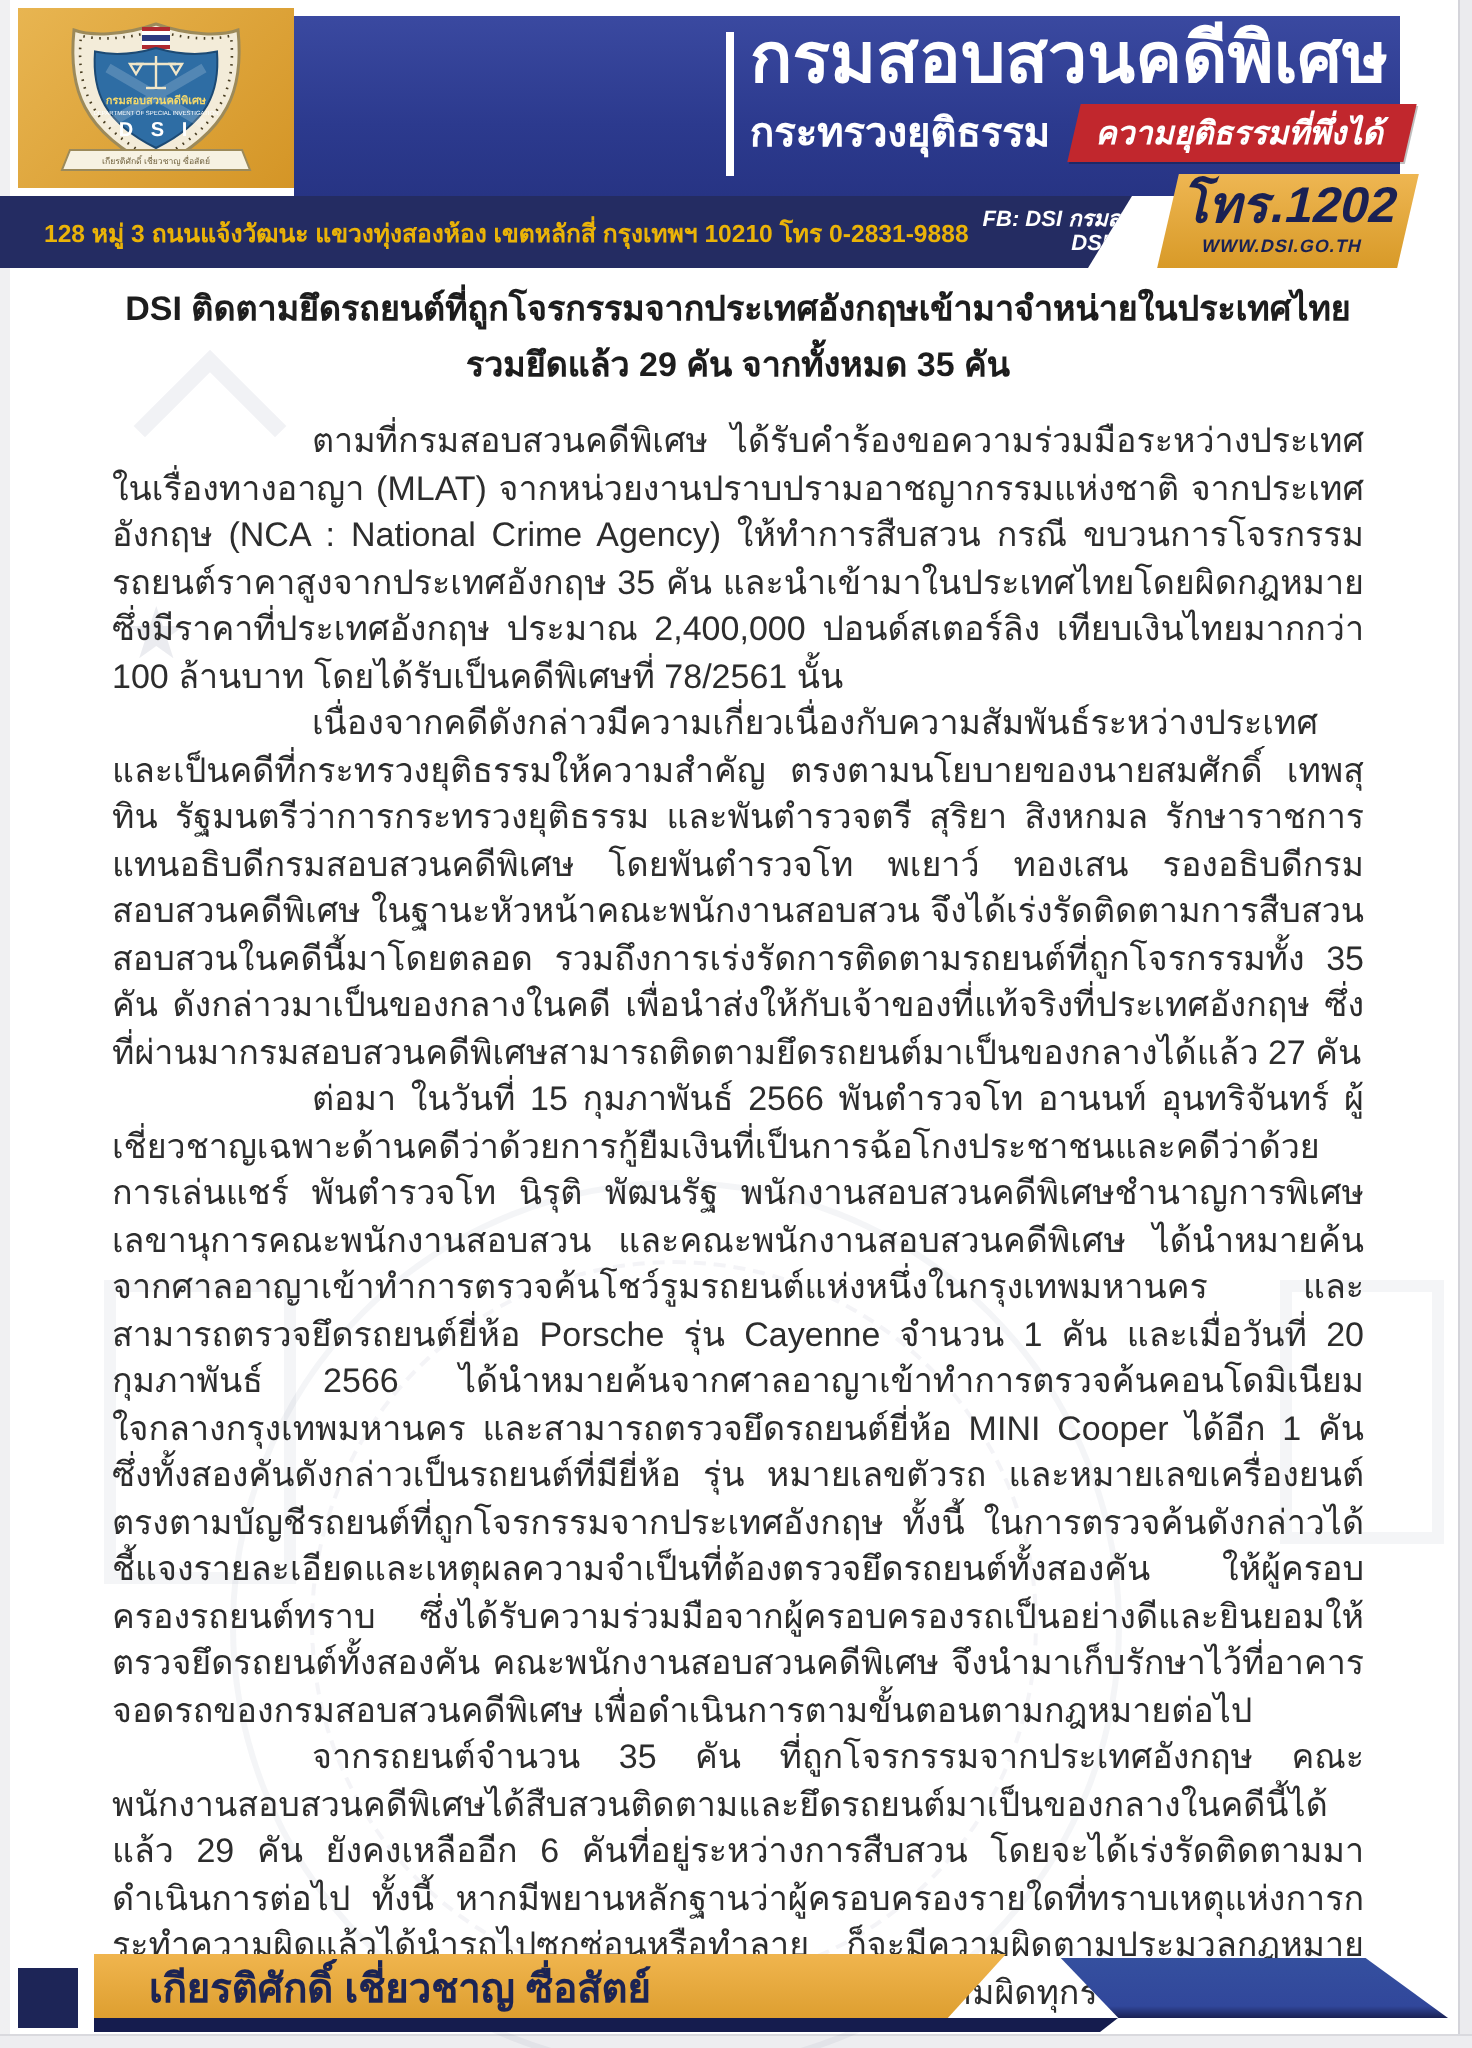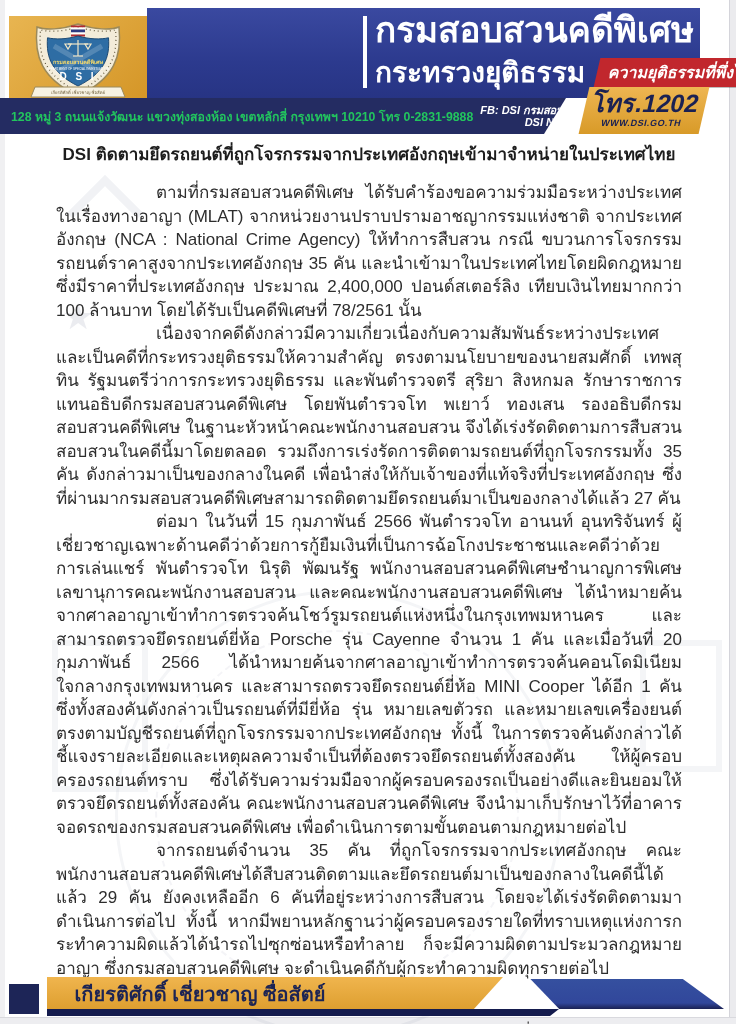--- a/index.html
+++ b/index.html
@@ -8,48 +8,48 @@
     background:#ffffff;
     font-family:"Liberation Sans","DejaVu Sans",sans-serif;
   }
   
   .edge-left{position:absolute;left:0;top:0;width:5px;height:100%;background:#f0f0f2;}
   .edge-right{position:absolute;right:0;top:0;width:6px;height:100%;background:#ebebee;border-left:1px solid #d4d4da;}
   .edge-bottom{position:absolute;left:0;bottom:0;width:100%;height:6px;background:#ededf0;border-top:1px solid #d9d9de;}
 
   
   .logo-box{
-    position:absolute;left:9px;top:16px;width:138px;height:90px;
+    position:absolute;left:9px;top:4px;width:138px;height:90px;
     background:linear-gradient(135deg,#e3ae47 0%,#d query 100%);
     background:linear-gradient(135deg,#e8b551 0%,#d49526 100%);
   }
   .banner{
     position:absolute;left:147px;top:8px;width:553px;height:90px;
     background:linear-gradient(180deg,#3a49a0 0%,#2c3a8e 60%,#273484 100%);
   }
   .banner .dsi-wordmark{
     position:absolute;left:8px;top:-6px;color:#ffffff;font-weight:bold;
     font-size:76px;letter-spacing:-1px;
   }
   .banner .vdivider{position:absolute;left:216px;top:8px;width:4px;height:72px;background:#ffffff;}
   .banner .right-col{position:absolute;left:228px;top:0px;width:322px;}
   .banner .agency{color:#ffffff;font-weight:bold;font-size:35px;line-height:44px;white-space:nowrap;}
   .banner .row2{display:flex;align-items:center;margin-top:-2px;}
-  .banner .ministry{color:#ffffff;font-weight:bold;font-size:28px;white-space:nowrap;}
+  .banner .ministry{color:#ffffff;font-weight:bold;font-size:20px;white-space:nowrap;}
   .badge{
     margin-left:12px;background:#c1272d;transform:skewX(-13deg);
     padding:2px 12px;box-shadow:1px 1px 0 rgba(0,0,0,.25);
   }
   .badge span{display:block;color:#ffffff;font-weight:bold;font-size:16px;white-space:nowrap;}
   .addr-strip{
     position:absolute;left:0;top:98px;width:566px;height:36px;background:#242c62;
     clip-path:polygon(0 0,100% 0,calc(100% - 22px) 100%,0 100%);
     display:flex;align-items:center;
   }
-  .addr-text{color:#22c55e;font-size:12.3px;padding-left:11px;white-space:nowrap;font-weight:bold;}
+  .addr-text{color:#eab308;font-size:12.3px;padding-left:22px;white-space:nowrap;font-weight:bold;}
   .fb-text{
     color:#ffffff;font-style:italic;font-size:11px;line-height:12.5px;
     text-align:center;margin-left:7px;font-weight:bold;white-space:nowrap;
   }
   .tel-box{
     position:absolute;left:584px;top:87px;width:120px;height:47px;
     background:linear-gradient(180deg,#eeb652 0%,#d89a28 100%);
     transform:skewX(-13deg);text-align:center;
   }
   .tel-number{color:#1a2153;font-weight:bold;font-size:25px;line-height:29px;margin-top:2px;}
@@ -159,20 +159,21 @@
 <div class="wm wm-chevron"></div>
 <div class="wm wm-star">★</div>
 <div class="wm wm-circle1"></div>
 <div class="wm wm-circle2"></div>
 <div class="wm wm-rect1"></div>
 <div class="wm wm-rect2"></div>
 
 <div class="doc">
   <div class="doc-title">
     <div>DSI ติดตามยึดรถยนต์ที่ถูกโจรกรรมจากประเทศอังกฤษเข้ามาจำหน่ายในประเทศไทย</div>
+    <div>รวมยึดแล้ว 29 คัน จากทั้งหมด 35 คัน</div>
   </div>
   <p class="body-par">ตามที่กรมสอบสวนคดีพิเศษ ได้รับคำร้องขอความร่วมมือระหว่างประเทศในเรื่องทางอาญา (MLAT) จากหน่วยงานปราบปรามอาชญากรรมแห่งชาติ จากประเทศอังกฤษ (NCA : National Crime Agency) ให้ทำการสืบสวน กรณี ขบวนการโจรกรรมรถยนต์ราคาสูงจากประเทศอังกฤษ 35 คัน และนำเข้ามาในประเทศไทยโดยผิดกฎหมาย ซึ่งมีราคาที่ประเทศอังกฤษ ประมาณ 2,400,000 ปอนด์สเตอร์ลิง เทียบเงินไทยมากกว่า 100 ล้านบาท โดยได้รับเป็นคดีพิเศษที่ 78/2561 นั้น</p>
   <p class="body-par">เนื่องจากคดีดังกล่าวมีความเกี่ยวเนื่องกับความสัมพันธ์ระหว่างประเทศ และเป็นคดีที่กระทรวงยุติธรรมให้ความสำคัญ ตรงตามนโยบายของนายสมศักดิ์ เทพสุทิน รัฐมนตรีว่าการกระทรวงยุติธรรม และพันตำรวจตรี สุริยา สิงหกมล รักษาราชการแทนอธิบดีกรมสอบสวนคดีพิเศษ โดยพันตำรวจโท พเยาว์ ทองเสน รองอธิบดีกรมสอบสวนคดีพิเศษ ในฐานะหัวหน้าคณะพนักงานสอบสวน จึงได้เร่งรัดติดตามการสืบสวนสอบสวนในคดีนี้มาโดยตลอด รวมถึงการเร่งรัดการติดตามรถยนต์ที่ถูกโจรกรรมทั้ง 35 คัน ดังกล่าวมาเป็นของกลางในคดี เพื่อนำส่งให้กับเจ้าของที่แท้จริงที่ประเทศอังกฤษ ซึ่งที่ผ่านมากรมสอบสวนคดีพิเศษสามารถติดตามยึดรถยนต์มาเป็นของกลางได้แล้ว 27 คัน</p>
   <p class="body-par">ต่อมา ในวันที่ 15 กุมภาพันธ์ 2566 พันตำรวจโท อานนท์ อุนทริจันทร์ ผู้เชี่ยวชาญเฉพาะด้านคดีว่าด้วยการกู้ยืมเงินที่เป็นการฉ้อโกงประชาชนและคดีว่าด้วยการเล่นแชร์ พันตำรวจโท นิรุติ พัฒนรัฐ พนักงานสอบสวนคดีพิเศษชำนาญการพิเศษ เลขานุการคณะพนักงานสอบสวน และคณะพนักงานสอบสวนคดีพิเศษ ได้นำหมายค้นจากศาลอาญาเข้าทำการตรวจค้นโชว์รูมรถยนต์แห่งหนึ่งในกรุงเทพมหานคร และสามารถตรวจยึดรถยนต์ยี่ห้อ Porsche รุ่น Cayenne จำนวน 1 คัน และเมื่อวันที่ 20 กุมภาพันธ์ 2566 ได้นำหมายค้นจากศาลอาญาเข้าทำการตรวจค้นคอนโดมิเนียมใจกลางกรุงเทพมหานคร และสามารถตรวจยึดรถยนต์ยี่ห้อ MINI Cooper ได้อีก 1 คัน ซึ่งทั้งสองคันดังกล่าวเป็นรถยนต์ที่มียี่ห้อ รุ่น หมายเลขตัวรถ และหมายเลขเครื่องยนต์ ตรงตามบัญชีรถยนต์ที่ถูกโจรกรรมจากประเทศอังกฤษ ทั้งนี้ ในการตรวจค้นดังกล่าวได้ชี้แจงรายละเอียดและเหตุผลความจำเป็นที่ต้องตรวจยึดรถยนต์ทั้งสองคัน ให้ผู้ครอบครองรถยนต์ทราบ ซึ่งได้รับความร่วมมือจากผู้ครอบครองรถเป็นอย่างดีและยินยอมให้ตรวจยึดรถยนต์ทั้งสองคัน คณะพนักงานสอบสวนคดีพิเศษ จึงนำมาเก็บรักษาไว้ที่อาคารจอดรถของกรมสอบสวนคดีพิเศษ เพื่อดำเนินการตามขั้นตอนตามกฎหมายต่อไป</p>
   <p class="body-par">จากรถยนต์จำนวน 35 คัน ที่ถูกโจรกรรมจากประเทศอังกฤษ คณะพนักงานสอบสวนคดีพิเศษได้สืบสวนติดตามและยึดรถยนต์มาเป็นของกลางในคดีนี้ได้แล้ว 29 คัน ยังคงเหลืออีก 6 คันที่อยู่ระหว่างการสืบสวน โดยจะได้เร่งรัดติดตามมาดำเนินการต่อไป ทั้งนี้ หากมีพยานหลักฐานว่าผู้ครอบครองรายใดที่ทราบเหตุแห่งการกระทำความผิดแล้วได้นำรถไปซุกซ่อนหรือทำลาย ก็จะมีความผิดตามประมวลกฎหมายอาญา ซึ่งกรมสอบสวนคดีพิเศษ จะดำเนินคดีกับผู้กระทำความผิดทุกรายต่อไป</p>
   <div class="separator">****************************</div>
   <div class="date-line">ลงวันที่ 22 กุมภาพันธ์ 2566</div>
 </div>
 
 <div class="footer-square"></div>

